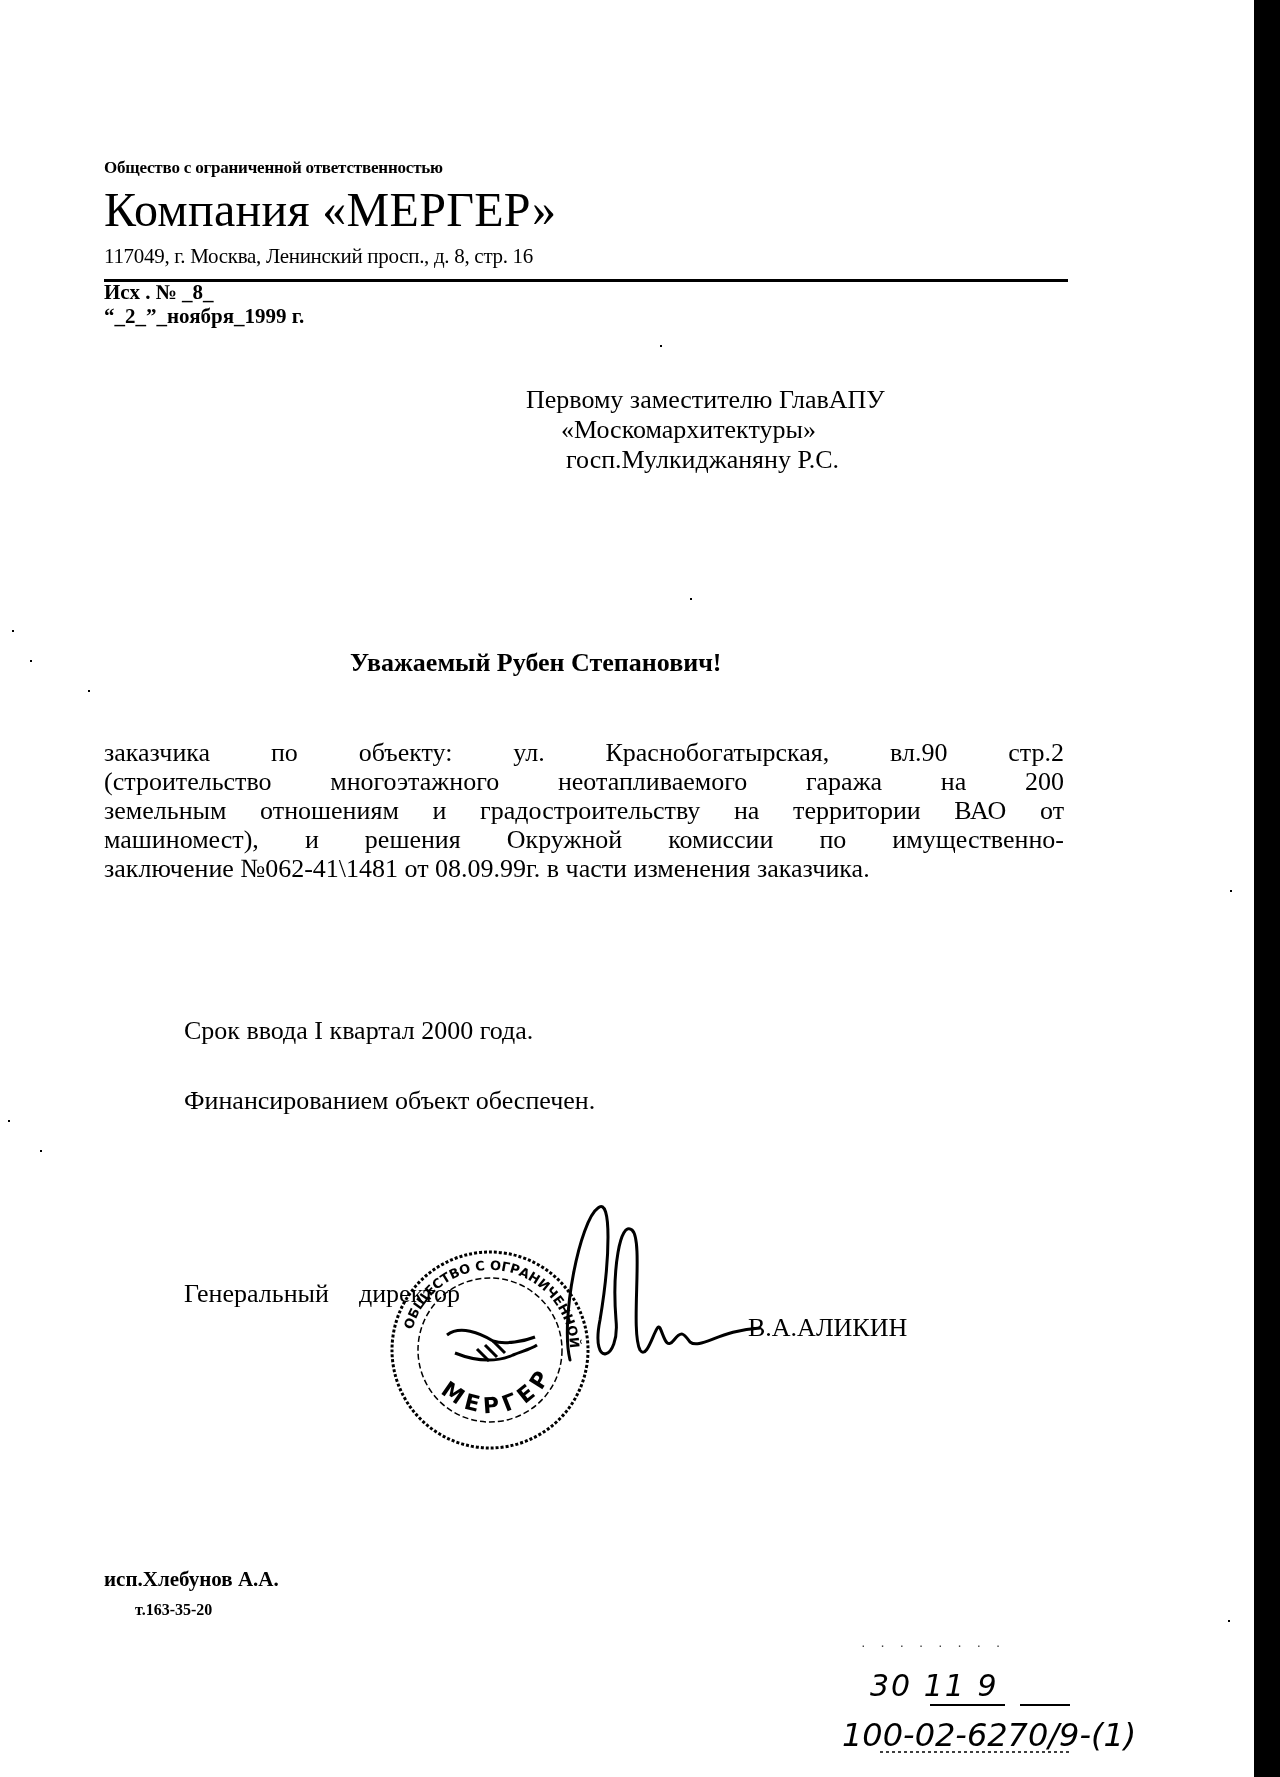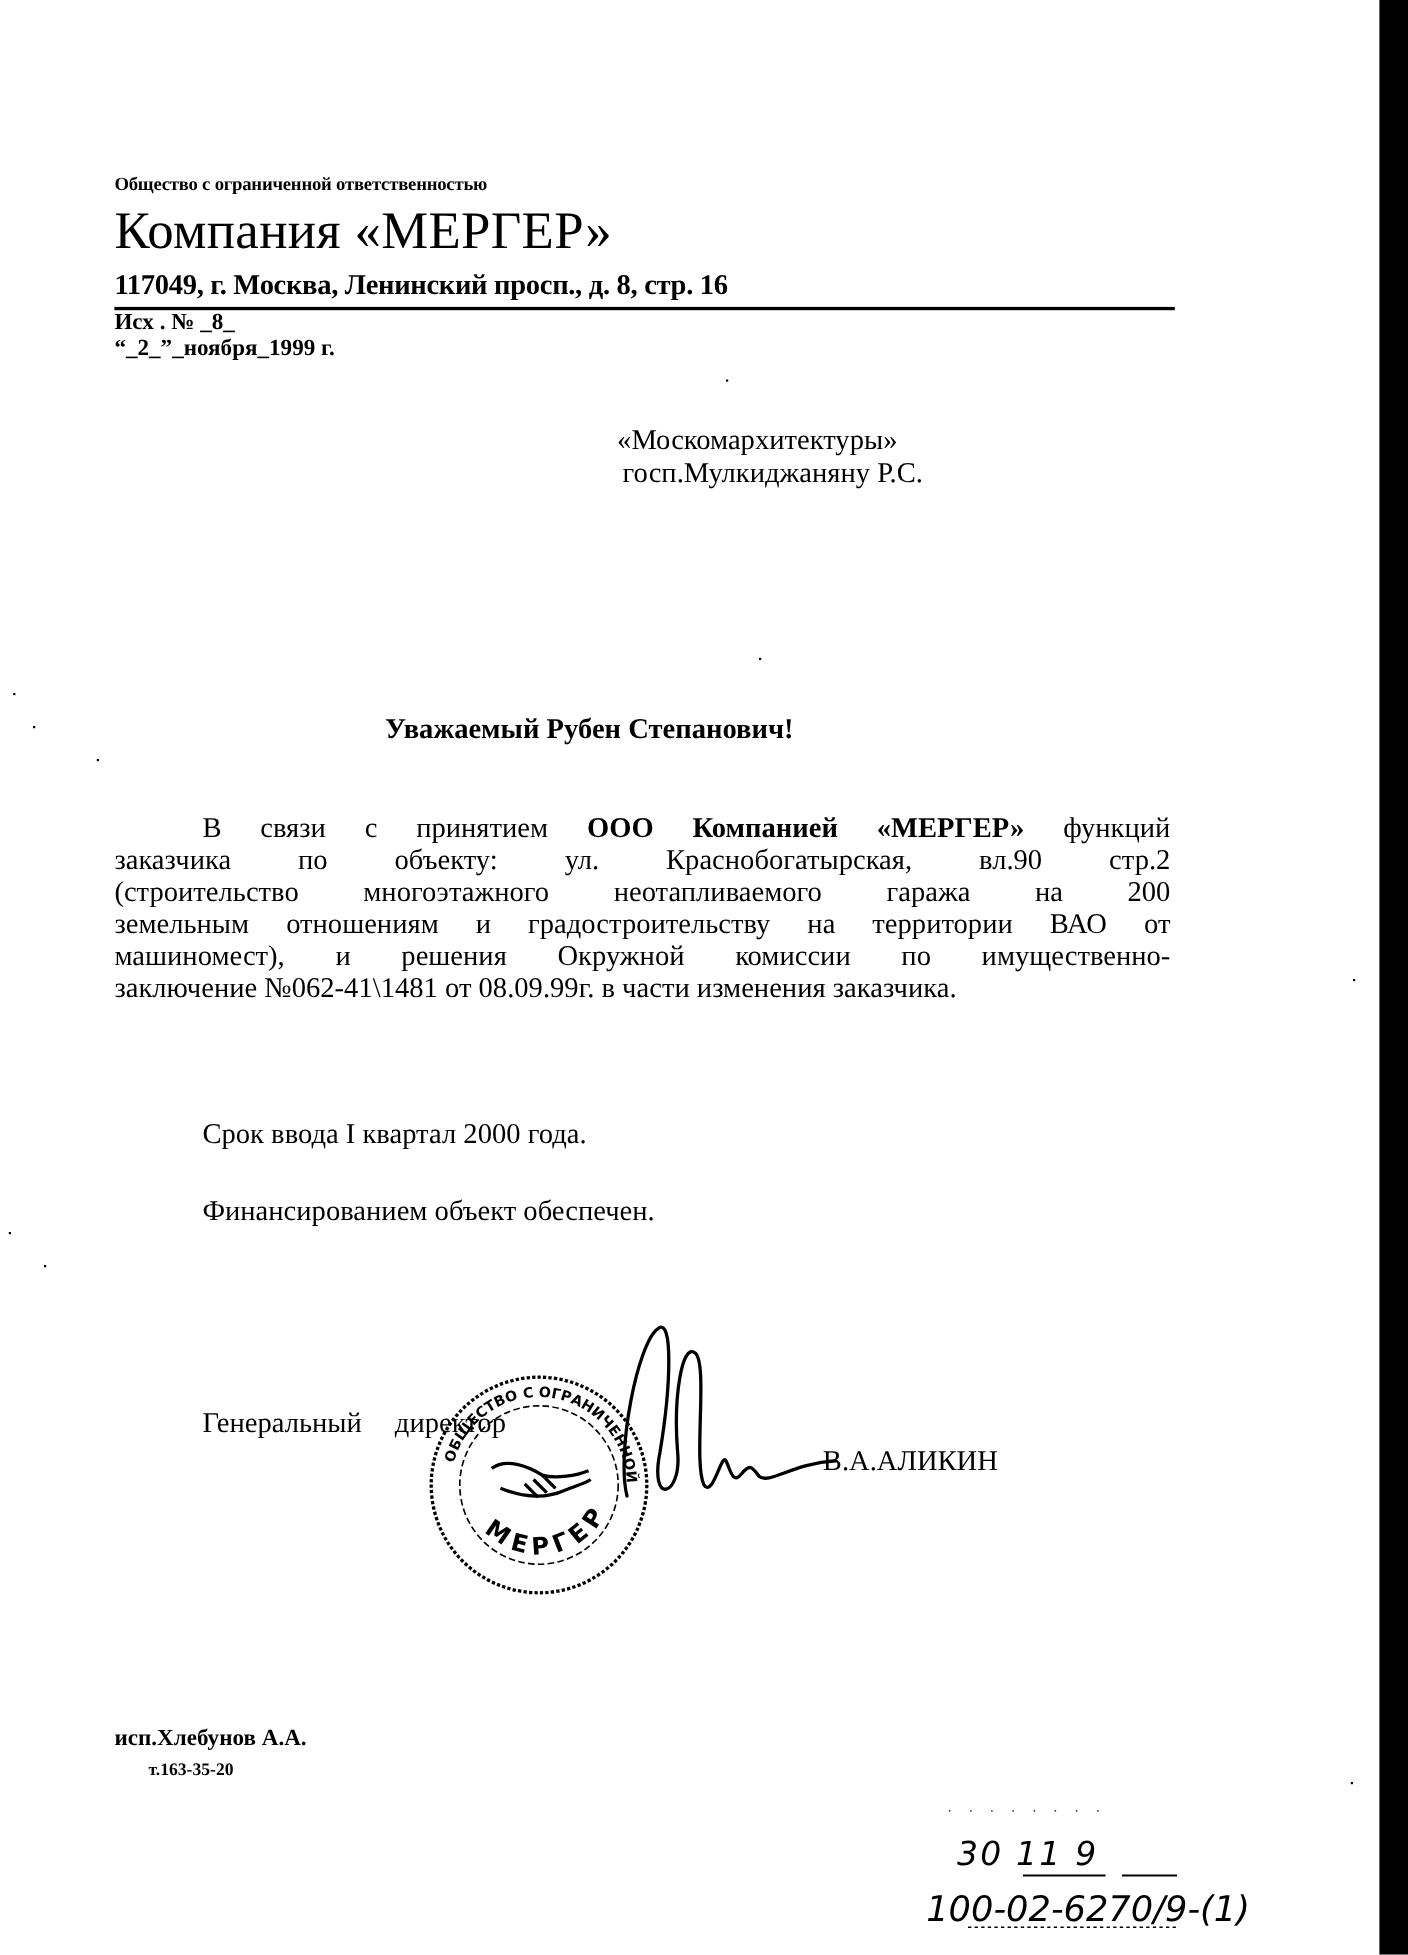--- a/index.html
+++ b/index.html
@@ -5,21 +5,21 @@
     html, body { margin: 0; padding: 0; }
     body {
       width: 1280px; height: 1777px; position: relative; overflow: hidden;
       background: #ffffff; color: #000000;
       font-family: "Liberation Serif", "DejaVu Serif", serif;
     }
     .edge-bar { position: absolute; left: 1254px; top: 0; width: 26px; height: 1777px; background: #000; }
 
     .org-type { position: absolute; left: 104px; top: 158px; font-size: 17px; font-weight: bold; letter-spacing: -0.2px; }
     .company-name { position: absolute; left: 104px; top: 182px; font-size: 48px; letter-spacing: 0.3px; }
-    .address { position: absolute; left: 104px; top: 244px; font-size: 26px; font-weight: bold; letter-spacing: -0.3px; }
+    .address { position: absolute; left: 104px; top: 244px; font-size: 21px; font-weight: normal; letter-spacing: -0.3px; }
     .header-rule { position: absolute; left: 104px; top: 279px; width: 964px; height: 3px; background: #000; }
     .outgoing-no { position: absolute; left: 104px; top: 280px; font-size: 21px; font-weight: bold; }
     .outgoing-date { position: absolute; left: 104px; top: 304px; font-size: 21px; font-weight: bold; }
 
     .addressee { position: absolute; left: 500px; top: 385px; width: 520px; font-size: 26px; line-height: 30px; }
     .addressee div { white-space: nowrap; }
     .addressee .l1 { padding-left: 26px; }
     .addressee .l2 { padding-left: 61px; }
     .addressee .l3 { padding-left: 66px; }
 
@@ -62,28 +62,28 @@
 <div>
   <div class="org-type">Общество с ограниченной ответственностью</div>
   <div class="company-name">Компания «МЕРГЕР»</div>
   <div class="address">117049, г. Москва, Ленинский просп., д. 8, стр. 16</div>
   <div class="header-rule"></div>
   <div class="outgoing-no">Исх . № _8_</div>
   <div class="outgoing-date">“_2_”_ноября_1999 г.</div>
 </div>
 
 <div class="addressee">
+  <div class="l1">Первому заместителю ГлавАПУ</div>
   <div class="l2">«Москомархитектуры»</div>
   <div class="l3">госп.Мулкиджаняну Р.С.</div>
 </div>
 
 <div class="greeting">Уважаемый Рубен Степанович!</div>
 
 <div class="body-text">
-  <span class="line first"><span>В связи с принятием </span><b>ООО Компанией «МЕРГЕР»</b><span> функций</span></span>
   <span class="line">заказчика по объекту: ул. Краснобогатырская, вл.90 стр.2</span>
   <span class="line">(строительство многоэтажного неотапливаемого гаража на 200</span>
   <span class="line">земельным отношениям и градостроительству на территории ВАО от</span>
   <span class="line">машиномест), и решения Окружной комиссии по имущественно-</span>
   <span class="line last">заключение №062-41\1481 от 08.09.99г. в части изменения заказчика.</span>
 </div>
 
 <div class="term">Срок ввода I квартал 2000 года.</div>
 <div class="financing">Финансированием объект обеспечен.</div>
 

